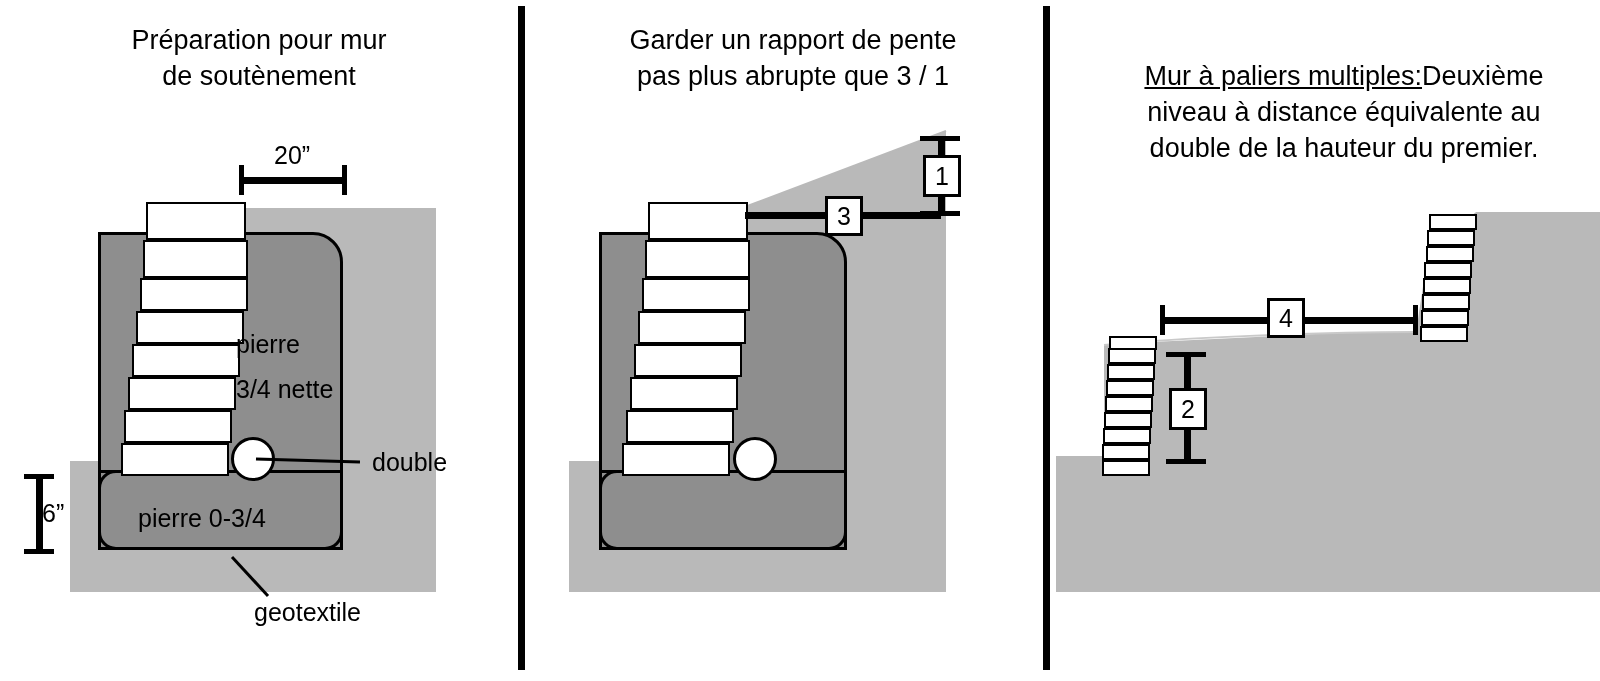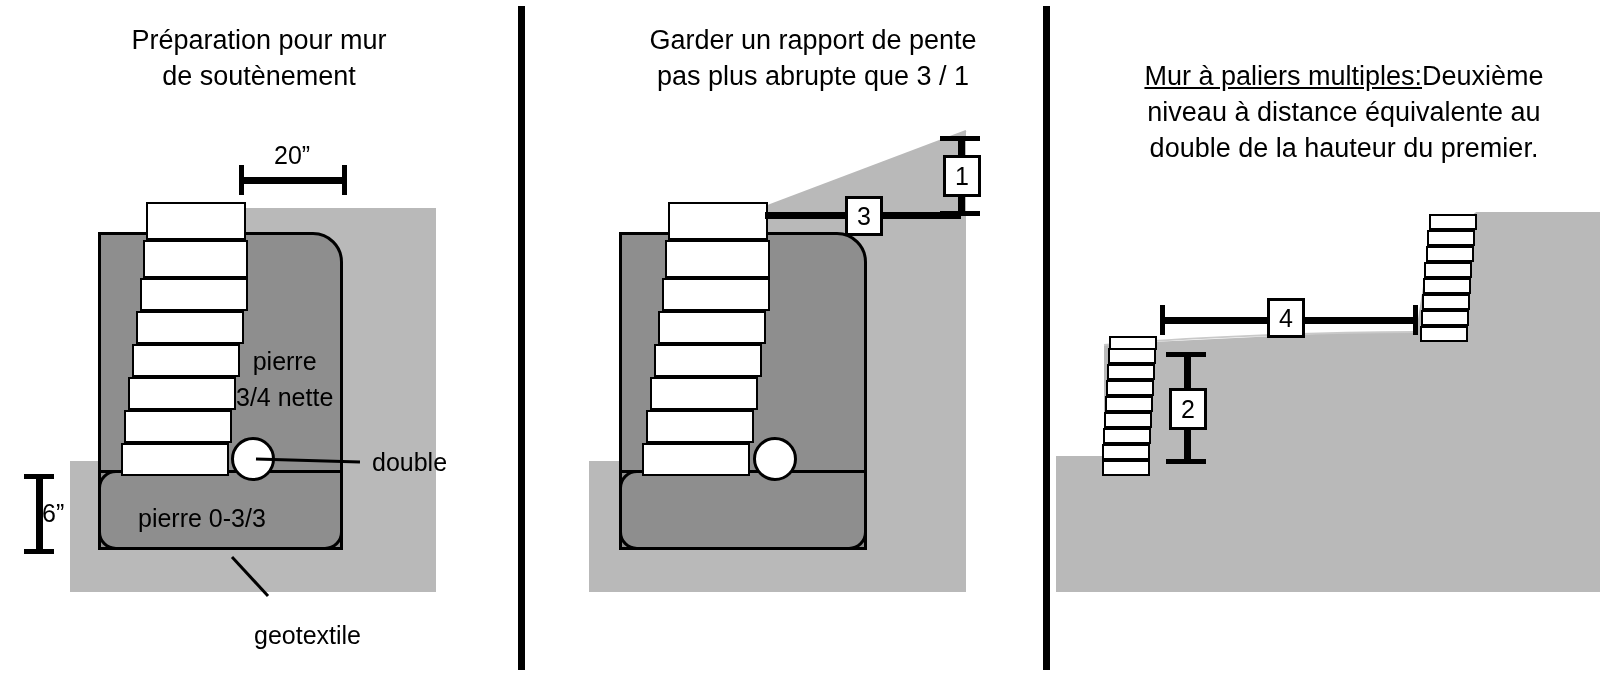--- a/index.html
+++ b/index.html
@@ -20,21 +20,21 @@
     height: 681px;
     background: #ffffff;
   }
   .panel {
     position: absolute;
     top: 0;
     height: 681px;
     overflow: hidden;
   }
   #panel-1 { left: 0px;    width: 518px; }
-  #panel-2 { left: 557px;  width: 512px; }
+  #panel-2 { left: 537px;  width: 512px; }
   #panel-3 { left: 1056px; width: 544px; }
 
   .divider {
     position: absolute;
     top: 6px;
     width: 7px;
     height: 664px;
     background: #000000;
   }
   #divider-1 { left: 518px; }
@@ -161,30 +161,30 @@
     <div class="hbar" style="left:239px; top:177px; width:108px;"></div>
     <div class="tick-v" style="left:239px; top:165px; height:30px;"></div>
     <div class="tick-v" style="left:342px; top:165px; height:30px;"></div>
     <div class="label" style="left:274px; top:140px;">20”</div>
 
     <div class="vbar" style="left:36px; top:474px; height:78px;"></div>
     <div class="tick-h" style="left:24px; top:474px; width:30px;"></div>
     <div class="tick-h" style="left:24px; top:549px; width:30px;"></div>
     <div class="label" style="left:42px; top:498px;">6”</div>
 
-    <div class="label" style="left:236px; top:343px; text-align:center; white-space:pre-line; line-height:36px;">pierre
+    <div class="label" style="left:236px; top:322px; text-align:left; white-space:pre-line; line-height:45px;">pierre
 3/4 nette</div>
-    <div class="label" style="left:138px; top:503px;">pierre 0-3/3</div>
+    <div class="label" style="left:138px; top:503px;">pierre 0-3/4</div>
 
     <svg class="overlay" width="518" height="681">
       <line x1="256" y1="459" x2="360" y2="462" stroke="#000" stroke-width="3"></line>
       <line x1="232" y1="557" x2="268" y2="596" stroke="#000" stroke-width="3"></line>
     </svg>
     <div class="label" style="left:372px; top:447px;">double</div>
-    <div class="label" style="left:254px; top:620px;">geotextile</div>
+    <div class="label" style="left:254px; top:597px;">geotextile</div>
   </div>
 
   <div class="divider" id="divider-1"></div>
 
   <div class="panel" id="panel-2">
 
     <div class="panel-title" id="title-2">Garder un rapport de pente
 pas plus abrupte que 3 / 1</div>
 
     <div class="lightfill" style="left:205px; top:208px; width:204px; height:253px;"></div>

